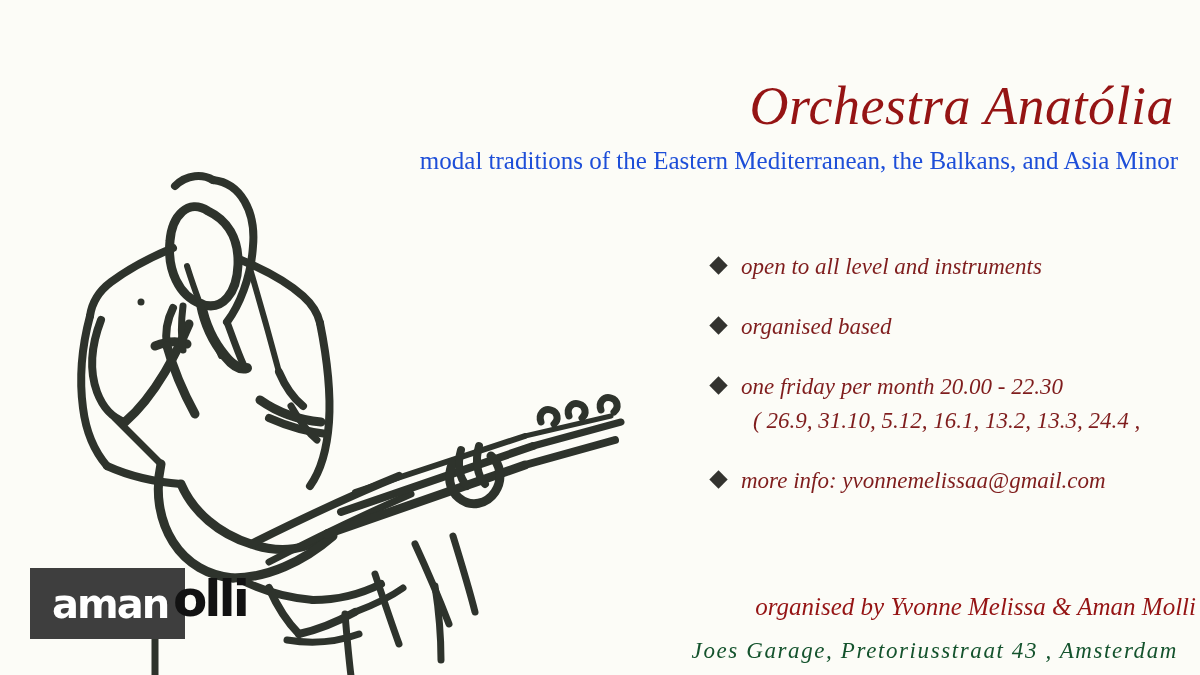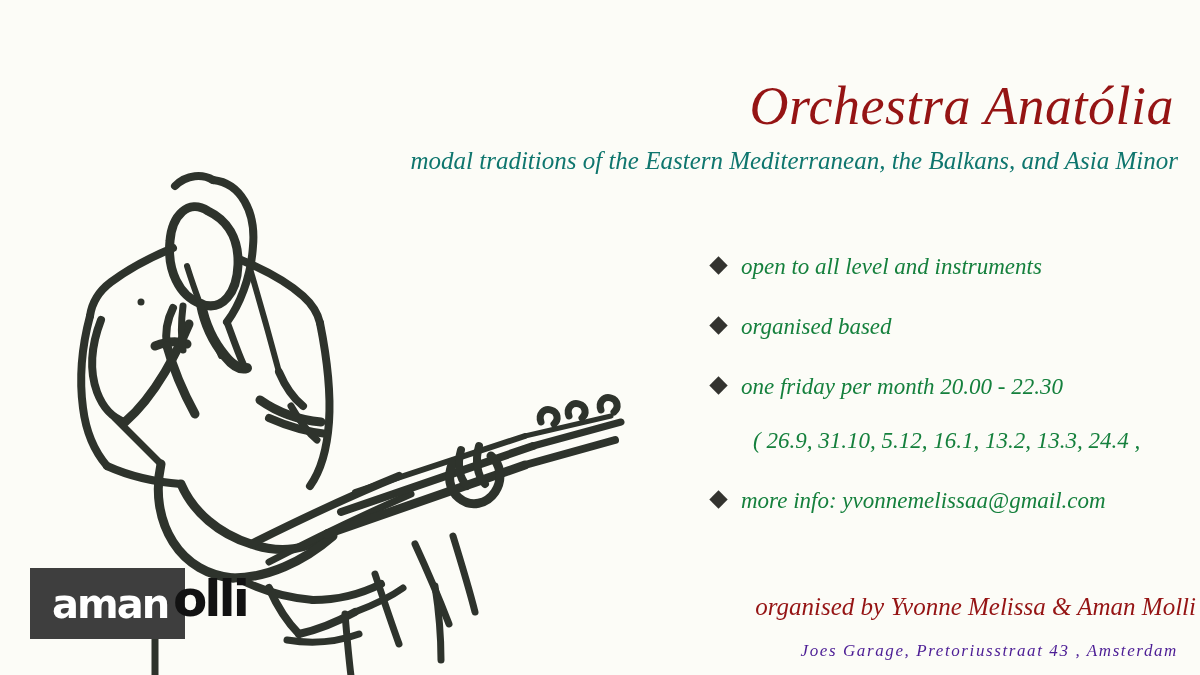--- a/index.html
+++ b/index.html
@@ -80,22 +80,21 @@
     color: #951414;
     white-space: nowrap;
     letter-spacing: 0.5px;
     line-height: 60px;
   }
   #subtitle {
     position: absolute;
     right: 22px;
     top: 146px;
     font-size: 25px;
-    font-style: italic;
-    color: #0f766e;
+    color: #1d4ed8;
     white-space: nowrap;
     line-height: 30px;
   }
 
   
   #bullets {
     position: absolute;
     left: 712px;
     top: 250px;
     width: 480px;
@@ -111,47 +110,46 @@
     height: 13px;
     margin-top: 9px;
     margin-right: 16px;
     background: #33332f;
     transform: rotate(45deg);
   }
   .bullet-text {
     flex: 1 1 auto;
     font-size: 23px;
     font-style: italic;
-    color: #15803d;
+    color: #7f1d1d;
     line-height: 34px;
   }
   .bullet-sub {
     display: block;
     padding-left: 12px;
-    margin-top: 20px;
   }
 
   
   #organised {
     position: absolute;
     right: 4px;
     top: 592px;
     font-size: 25px;
     font-style: italic;
     color: #951414;
     white-space: nowrap;
     line-height: 30px;
   }
   #venue {
     position: absolute;
     right: 22px;
     top: 640px;
-    font-size: 17px;
-    font-style: italic;
-    color: #4c1d95;
+    font-size: 23px;
+    font-style: italic;
+    color: #14532d;
     letter-spacing: 1.6px;
     white-space: nowrap;
     line-height: 22px;
   }
 </style>
 </head>
 <body>
 
 <div id="poster">
 

